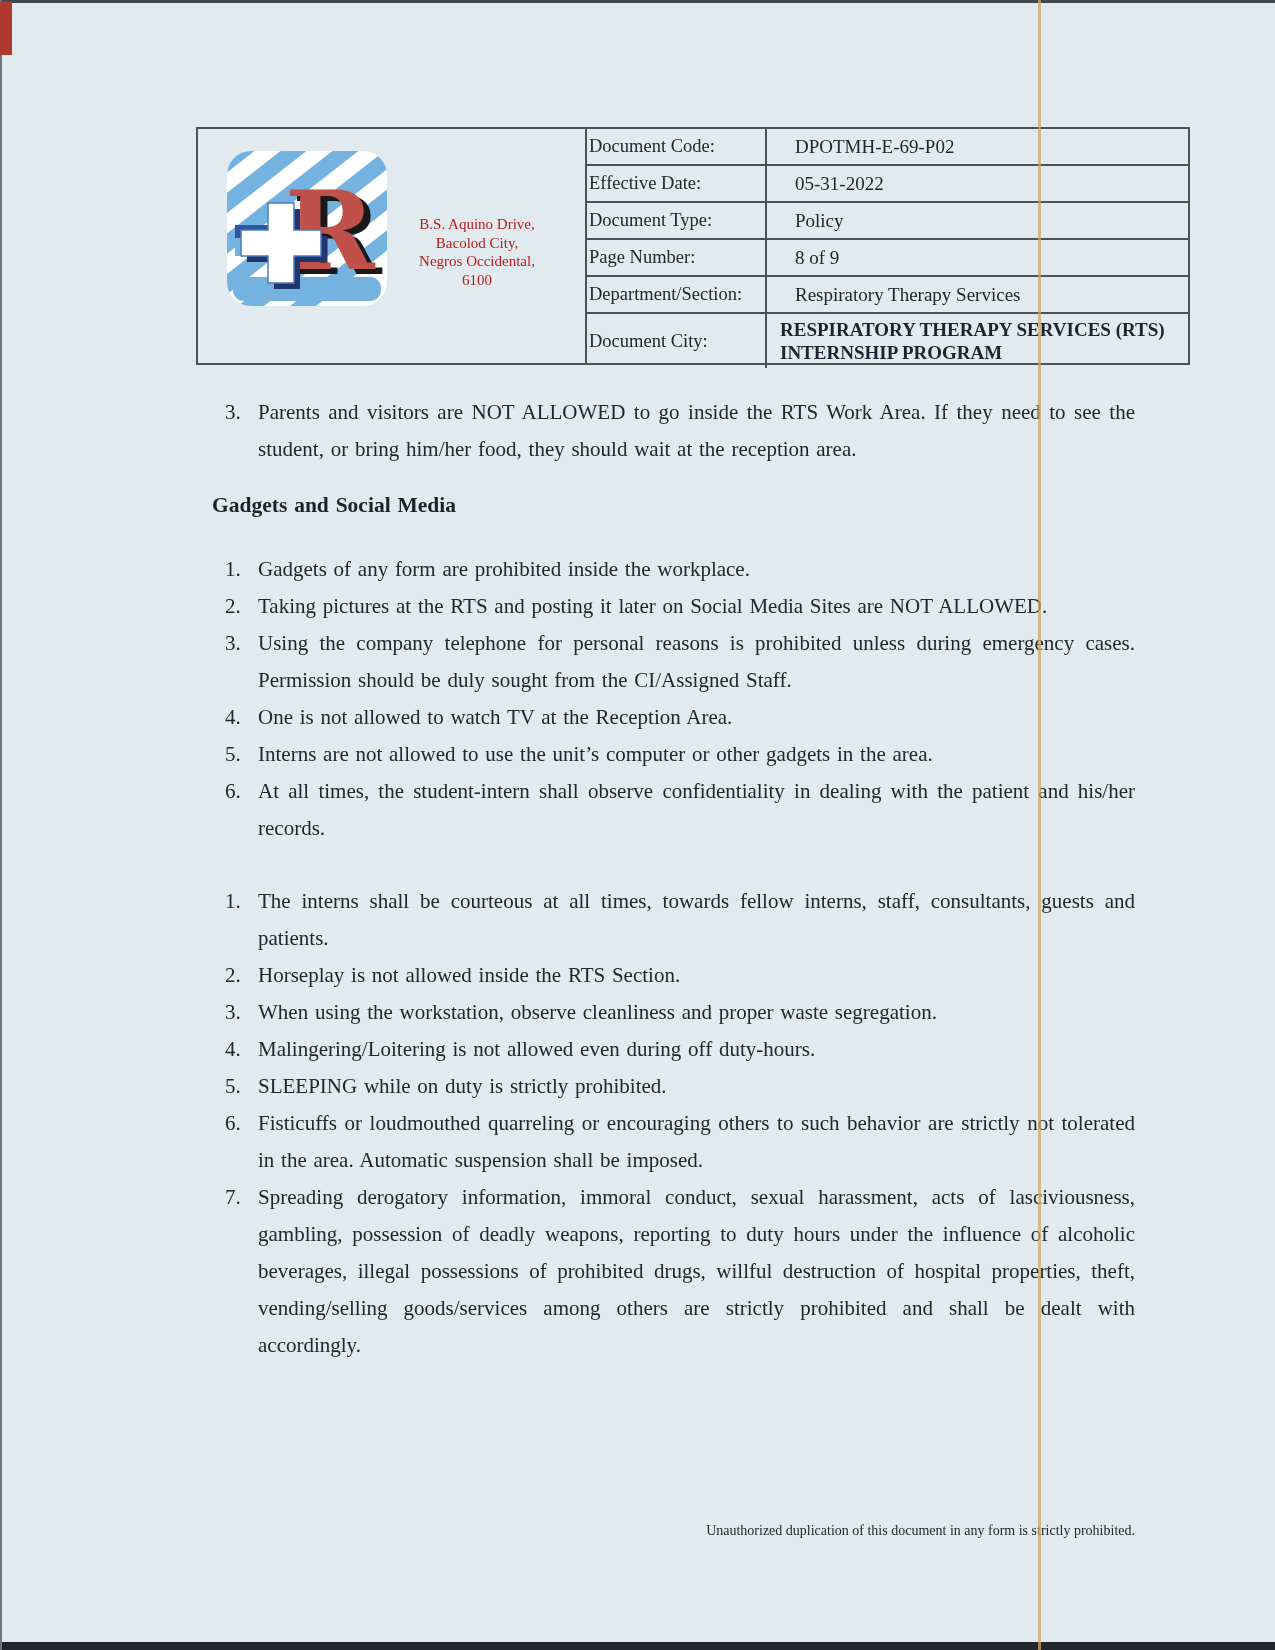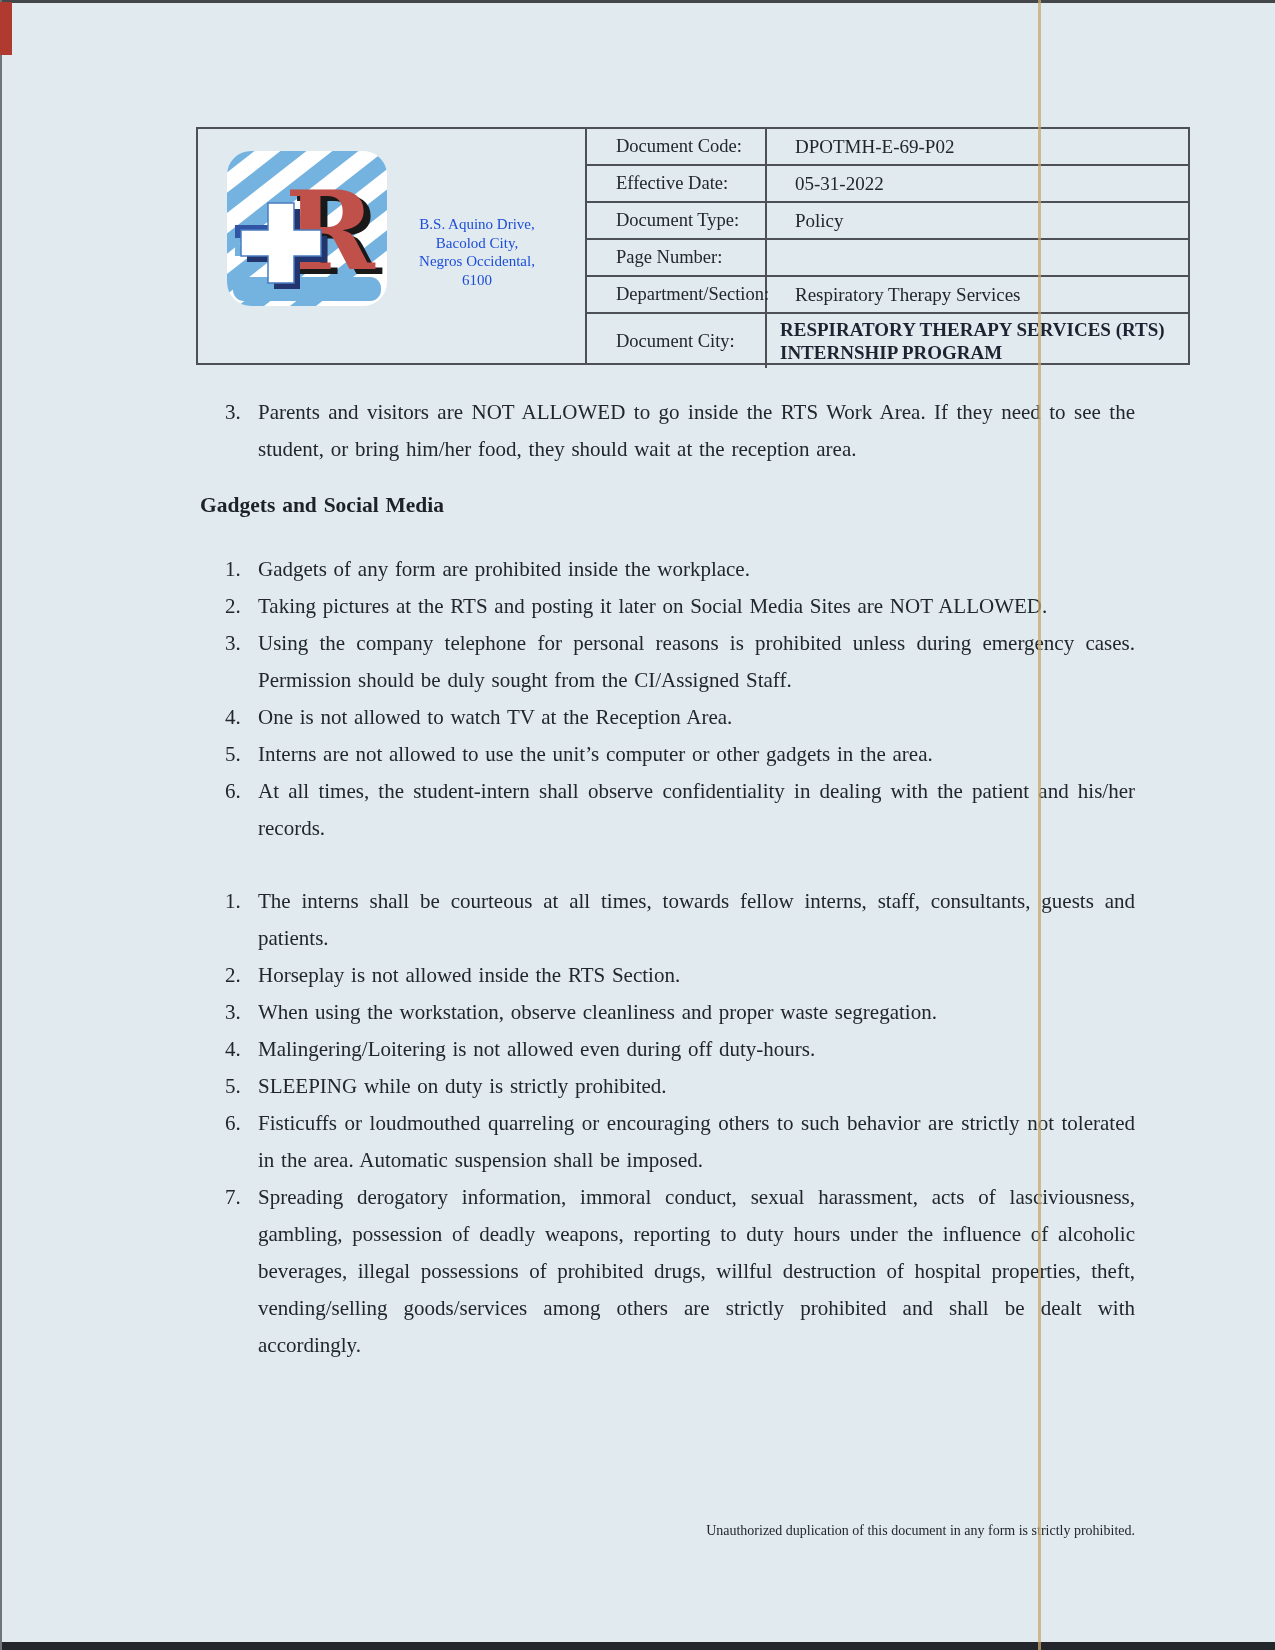--- a/index.html
+++ b/index.html
@@ -18,39 +18,39 @@
                  background:#c9a76a; opacity:.75; z-index:9; }
 
   
   .hdr-table { position:absolute; left:196px; top:127px; width:994px; height:238px;
                border:2px solid #4d5156; display:flex; box-sizing:border-box; }
   .hdr-left  { width:389px; border-right:2px solid #4d5156; position:relative; box-sizing:border-box; }
   .hdr-rows  { flex:1; display:flex; flex-direction:column; }
   .hdr-row   { display:flex; border-bottom:2px solid #4d5156; flex:0 0 37px; box-sizing:border-box; }
   .hdr-row:last-child { flex:1; border-bottom:none; }
   .hdr-label { width:180px; border-right:2px solid #4d5156; display:flex; align-items:center;
-               padding-left:29px; font-size:18.5px; white-space:nowrap; box-sizing:border-box; }
+               padding-left:2px; font-size:18.5px; white-space:nowrap; box-sizing:border-box; }
   .hdr-value { flex:1; display:flex; align-items:center; padding-left:28px; font-size:19px; }
   .hdr-row.title-row .hdr-value { font-weight:bold; line-height:23px; padding:4px 6px 4px 13px; color:#1d2330; }
 
   .logo-box  { position:absolute; left:29px; top:22px; }
   .addr      { position:absolute; left:198px; top:86px; width:162px; text-align:center;
-               font-size:15px; line-height:18.5px; color:#1d4ed8; }
+               font-size:15px; line-height:18.5px; color:#b91c1c; }
   .hosp-name { position:absolute; left:2px; top:168px; width:216px; text-align:center;
                font-variant:small-caps; font-size:21.5px; line-height:24px;
                letter-spacing:.5px; color:#4b443e; }
 
   
   .content { position:absolute; left:196px; top:394px; width:939px; font-size:21px;
              line-height:37px; word-spacing:1.5px; }
   .li      { display:flex; }
   .li-num  { margin-left:29px; width:33px; flex:0 0 33px; }
   .li-text { flex:1; text-align:justify; }
   .sec-heading { font-weight:bold; font-size:21.5px; line-height:26px; color:#1e2228;
-                 margin:4px; }
+                 margin:16px; }
   .h-gadgets { margin-top:24px; }
   .ol-gadgets { margin-top:33px; }
   .h-conduct { margin-top:31px; }
   .ol-conduct { margin-top:36px; }
 
   .footer { position:absolute; left:196px; top:1523px; width:939px; text-align:right;
             font-size:14px; color:#23272c; }
 </style>
 </head>
 <body>
@@ -106,20 +106,21 @@
     <div class="hdr-row">
       <div class="hdr-label">Effective Date:</div>
       <div class="hdr-value">05-31-2022</div>
     </div>
     <div class="hdr-row">
       <div class="hdr-label">Document Type:</div>
       <div class="hdr-value">Policy</div>
     </div>
     <div class="hdr-row">
       <div class="hdr-label">Page Number:</div>
+      <div class="hdr-value">8 of 9</div>
     </div>
     <div class="hdr-row">
       <div class="hdr-label">Department/Section:</div>
       <div class="hdr-value">Respiratory Therapy Services</div>
     </div>
     <div class="hdr-row title-row">
       <div class="hdr-label">Document City:</div>
       <div class="hdr-value">RESPIRATORY THERAPY SERVICES (RTS) INTERNSHIP PROGRAM</div>
     </div>
   </div>

